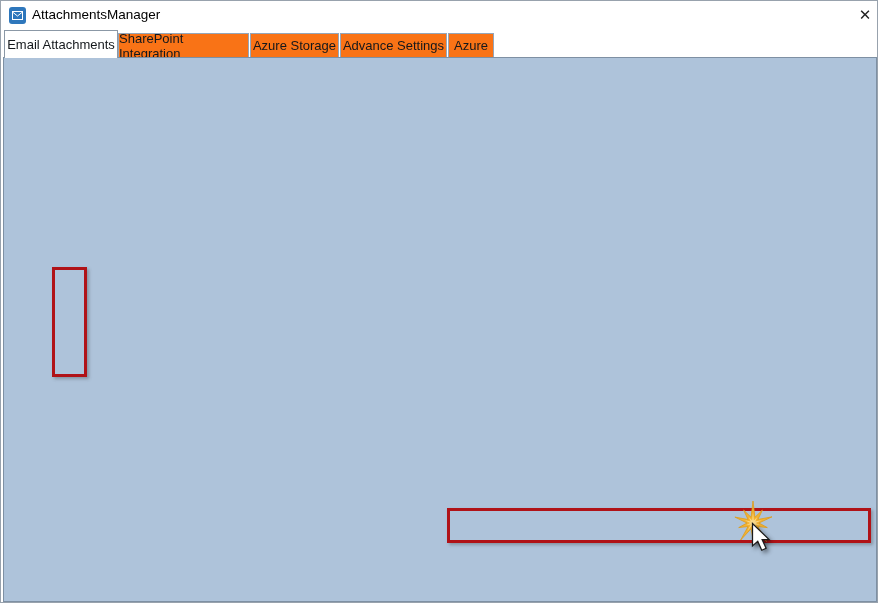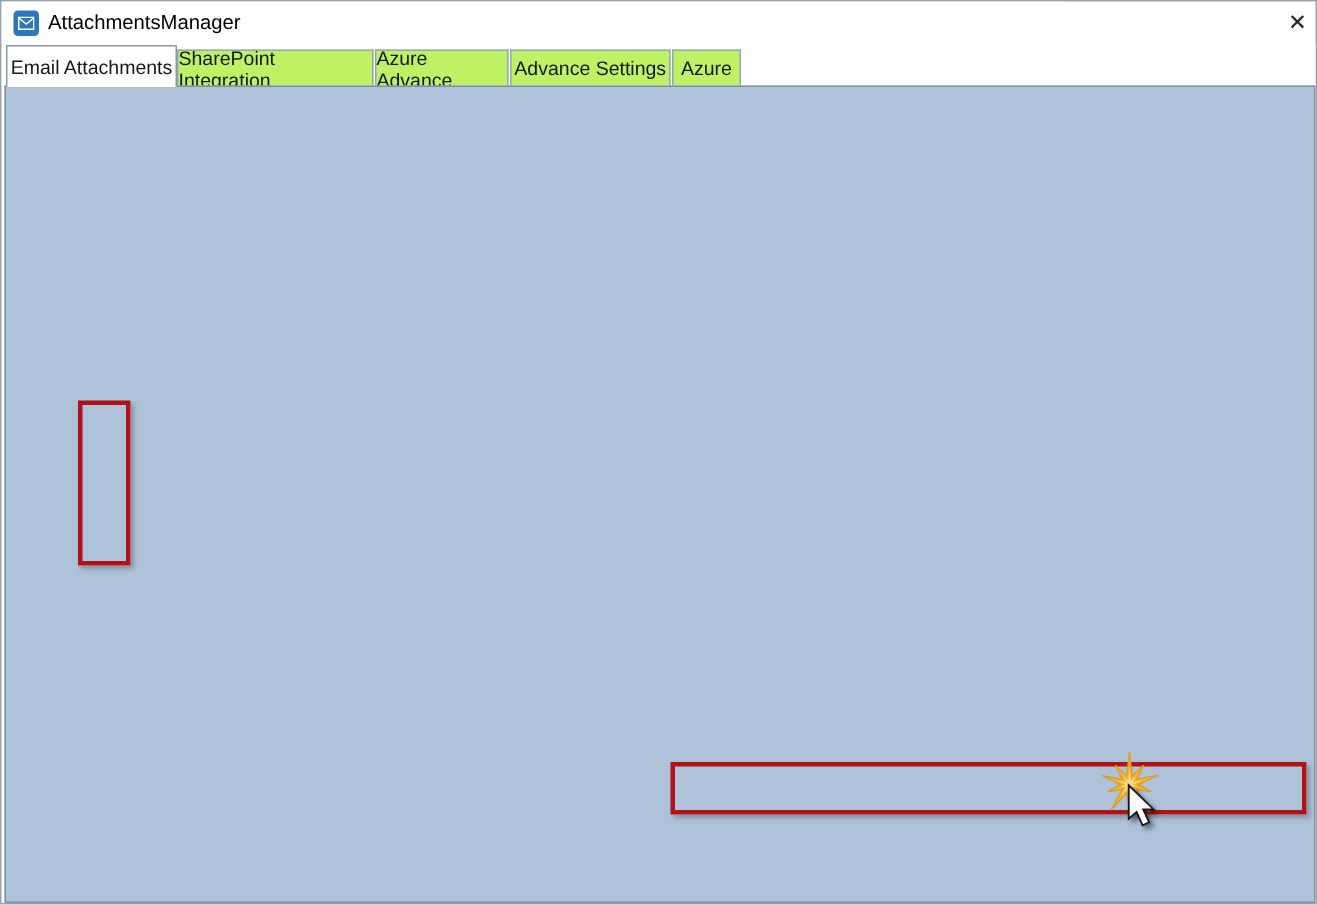--- a/index.html
+++ b/index.html
@@ -14,21 +14,21 @@
   
   .titlebar { left:0; top:0; width:710px; height:28px; background:#fff;padding-left:37px; }
   .app-icon { left:8px; top:6px; width:17px; height:17px; background:#2e77bc; border-radius:3px;
               display:flex; align-items:center; justify-content:center; }
   .title-text { left:31px; top:0; height:28px; line-height:28px; font-size:13.5px; color:#000; }
   .close-x { left:852px; top:2px; width:24px; height:24px; font-size:15px; color:#222;
              display:flex; align-items:center; justify-content:center; cursor:default; }
 
   
   .tabstrip { left:0; top:28px; width:878px; height:28px; background:#fff; }
-  .tab { position:absolute; top:4px; height:24px; background:#bef264; border:1px solid #94a6ba;
+  .tab { position:absolute; top:4px; height:24px; background:#f97316; border:1px solid #94a6ba;
          border-bottom:none; display:flex; align-items:center; justify-content:center;
          font-size:13px; color:#14181c; z-index:1; }
   .tab.active { top:1px; height:28px; background:#fff; border-color:#8b98a6; z-index:3; }
 
   
   .page { left:2px; top:56px; width:874px; height:545px; background:#aec3da; border:1px solid #7e90a3; z-index:2; }
 
   .group { border:1px solid #9fb0c0; }
   .group-label { position:absolute; top:-8px; left:14px; background:#aec3da; padding:0 5px;
                  font-size:13px; color:#14181c; }
@@ -94,21 +94,21 @@
 
   
   <div class="abs tabstrip">
     <div class="tab active" style="left:3px; width:114px;">
         <span>Email Attachments</span>
       </div>
     <div class="tab" style="left:117px; width:131px;">
         <span>SharePoint Integration</span>
       </div>
     <div class="tab" style="left:249px; width:89px;">
-        <span>Azure Advance</span>
+        <span>Azure Storage</span>
       </div>
     <div class="tab" style="left:339px; width:107px;">
         <span>Advance Settings</span>
       </div>
     <div class="tab" style="left:447px; width:46px;">
         <span>Azure</span>
       </div>
   </div>
 
   

